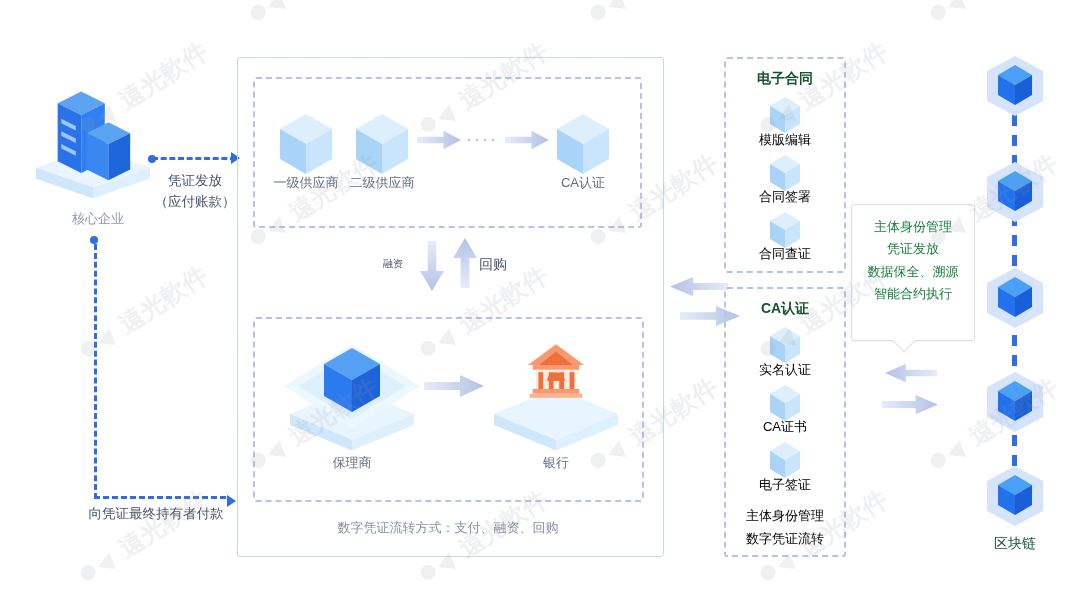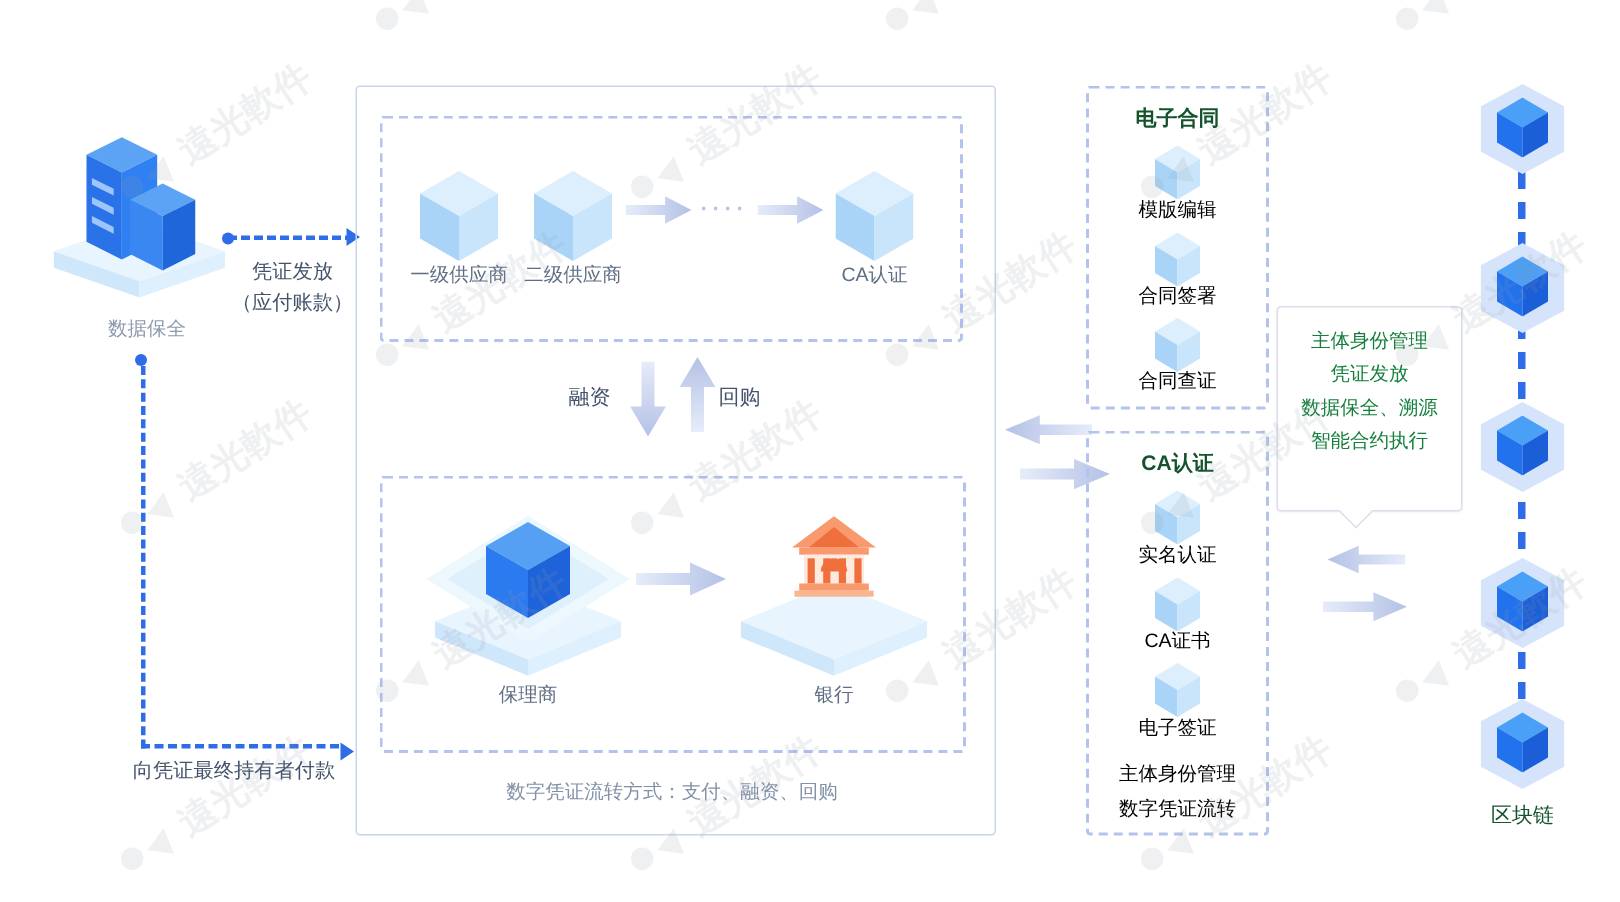--- a/index.html
+++ b/index.html
@@ -81,21 +81,21 @@
       <polygon points="26,19 52,32 52,96 26,83" fill="#2a72e8"></polygon>
       <polygon points="78,19 52,32 52,96 78,83" fill="#2f80f2"></polygon>
       <polygon points="30,36 46,44 46,49 30,41" fill="#9cc6f9"></polygon>
       <polygon points="30,50 46,58 46,63 30,55" fill="#9cc6f9"></polygon>
       <polygon points="30,64 46,72 46,77 30,69" fill="#9cc6f9"></polygon>
       <polygon points="82,40 106,52 82,64 58,52" fill="#5ca4f3"></polygon>
       <polygon points="58,52 82,64 82,104 58,92" fill="#3b87f2"></polygon>
       <polygon points="106,52 82,64 82,104 106,92" fill="#1e66da"></polygon>
     </svg>
   </div>
-  <div class="abs lbl lbl-light" style="left:58px;top:211px;width:80px;">数据保全</div>
+  <div class="abs lbl lbl-light" style="left:58px;top:211px;width:80px;">核心企业</div>
 
   <div class="dash-h" style="left:152px;top:157px;width:84px;">
     <span class="dot" style="left:-4px;top:-5.5px;"></span>
       <span class="head"></span>
   </div>
   <div class="abs lbl lbl-dark" style="left:145px;top:170px;width:100px;line-height:21px;">
     <div>凭证发放</div>
     <div>（应付账款）</div>
   </div>
 
@@ -139,21 +139,21 @@
       <path d="M0 8 H36 V1 L60 12 L36 23 V16 H0 Z" fill="url(#gh)"></path>
       </svg>
     </span>
   <div class="dots" style="left:462px;top:130px;width:42px;">····</div>
   <span class="flow" style="left:505px;top:130px;width:44px;height:20px;">
       <svg viewBox="0 0 60 24" width="100%" height="100%" preserveAspectRatio="none" style="">
       <path d="M0 8 H36 V1 L60 12 L36 23 V16 H0 Z" fill="url(#gh)"></path>
       </svg>
     </span>
 
-  <div class="abs lbl lbl-dark" style="left:372px;top:256px;width:42px;font-size:14px;">融资</div>
+  <div class="abs lbl lbl-dark" style="left:372px;top:256px;width:42px;font-size:10px;">融资</div>
   <span class="flow" style="left:419px;top:241px;width:26px;height:50px;">
       <svg viewBox="0 0 24 60" width="100%" height="100%" preserveAspectRatio="none" style="">
       <path d="M8 0 H16 V36 H23 L12 60 L1 36 H8 Z" fill="url(#gv)"></path>
       </svg>
     </span>
   <span class="flow" style="left:452px;top:238px;width:26px;height:50px;">
       <svg viewBox="0 0 24 60" width="100%" height="100%" preserveAspectRatio="none" style="transform:scaleY(-1)">
       <path d="M8 0 H16 V36 H23 L12 60 L1 36 H8 Z" fill="url(#gv)"></path>
       </svg>
     </span>

